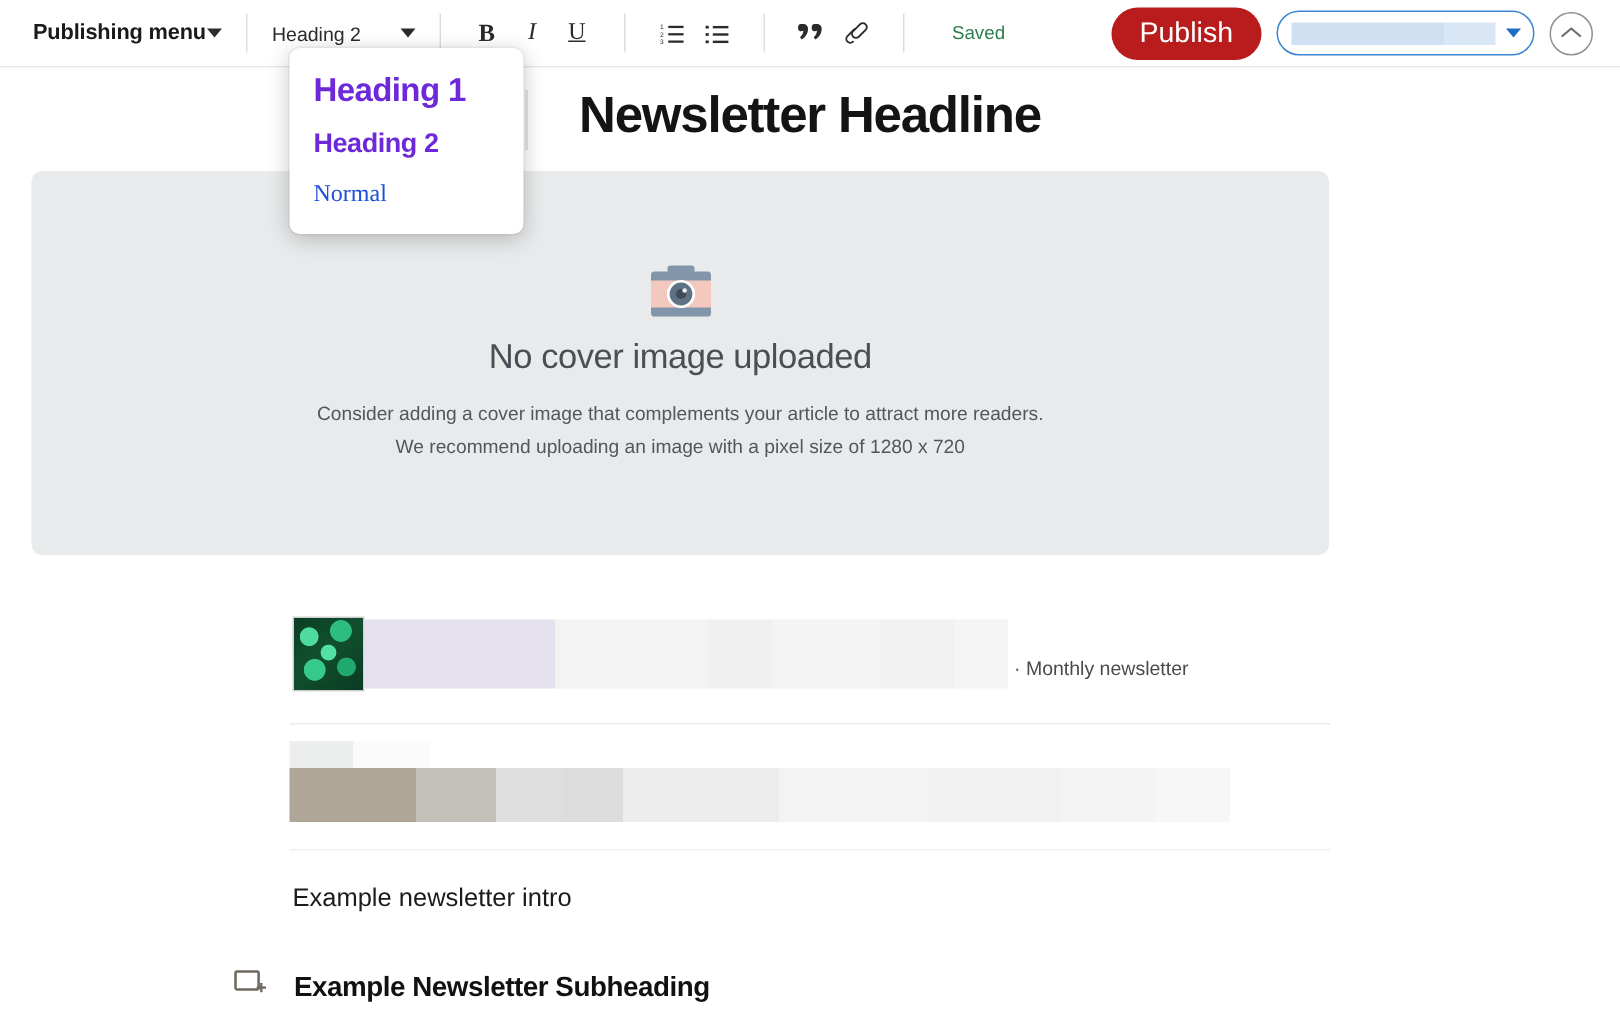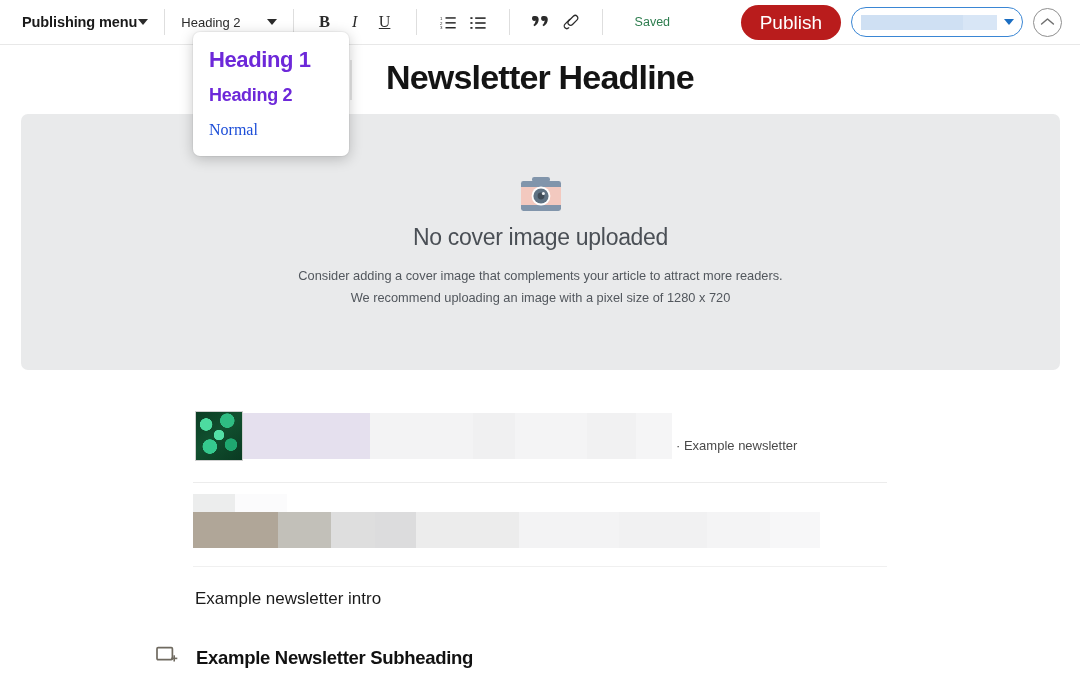--- a/index.html
+++ b/index.html
@@ -112,21 +112,21 @@
     letter-spacing: -0.8px; white-space: nowrap; margin-left: 31px;
   }
   .headline-caret {
     position: absolute; left: 350px; top: 60px;
     width: 2px; height: 40px; background: #e4e4e4;
   }
 
   
   .cover {
     position: absolute; left: 21px; top: 114px;
-    width: 1039px; height: 256px;
+    width: 865px; height: 256px;
     background: #e9eaeb; border-radius: 7px;
     display: flex; flex-direction: column;
     align-items: center; justify-content: center;
   }
   .cam-icon { width: 46px; height: 38px; position: relative; margin-bottom: 10px; }
   .cover-title {
     font-size: 23px; color: #4a4f55; letter-spacing: -0.3px;
     margin-bottom: 14px;
   }
   .cover-sub {
@@ -326,21 +326,21 @@
     <div>Consider adding a cover image that complements your article to attract more readers.</div>
     <div>We recommend uploading an image with a pixel size of 1280 x 720</div>
   </div>
 </div>
 
 <div class="content">
 
   <div class="thumb"></div>
   <div class="lav"></div>
   <div class="gray-a"></div>
-  <div class="row-label">· Example newsletter</div>
+  <div class="row-label">· Monthly newsletter</div>
 
   <div class="divider1"></div>
 
   <div class="top-strip"></div>
   <div class="gray-b"></div>
 
   <div class="divider2"></div>
 
   <div class="intro-text">Example newsletter intro</div>
 

